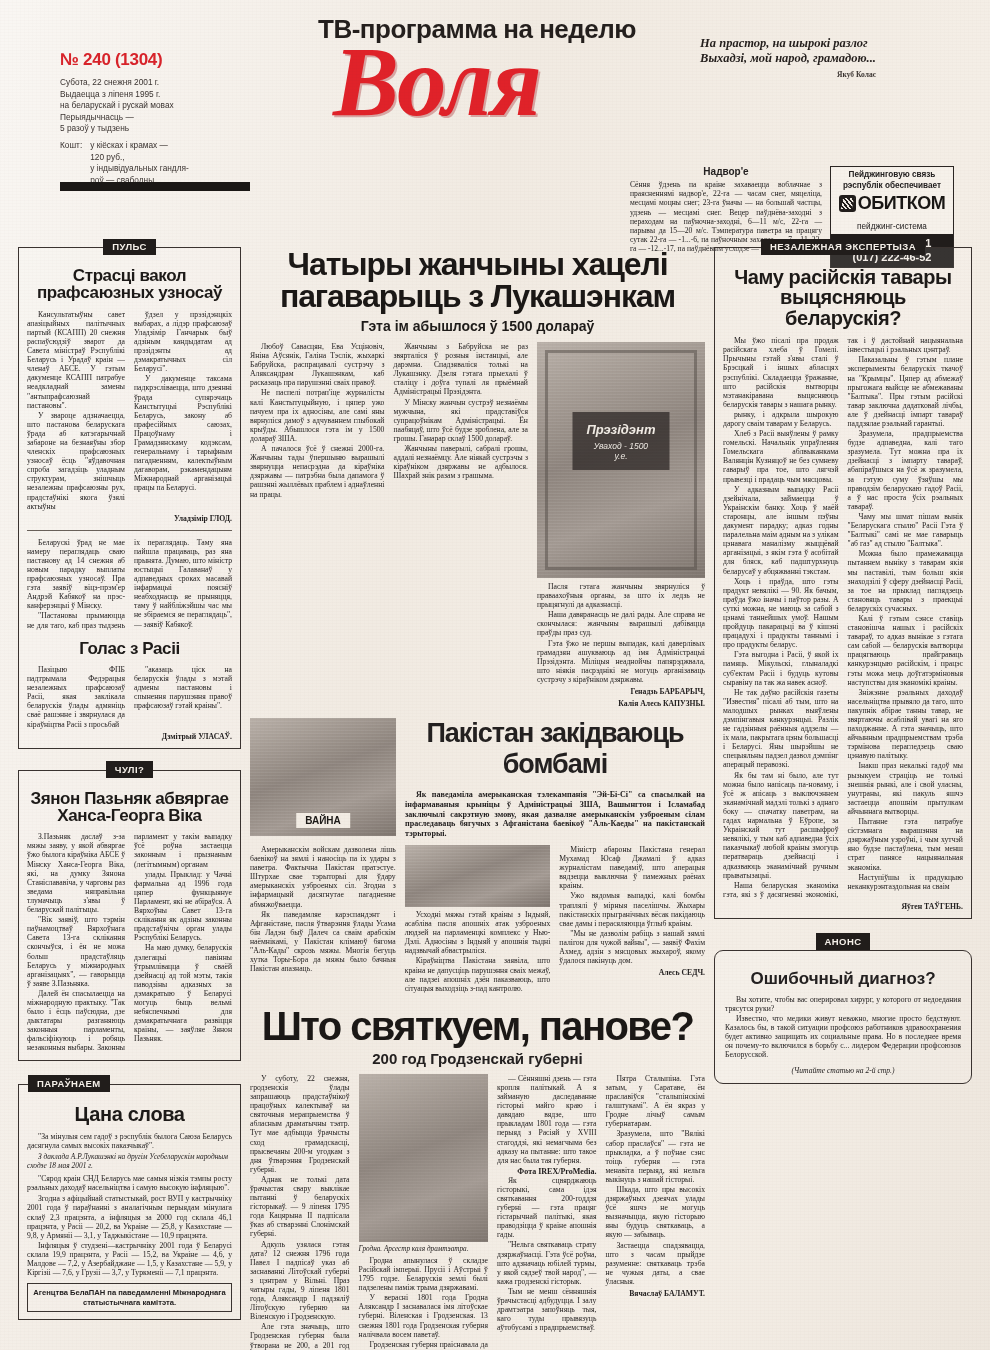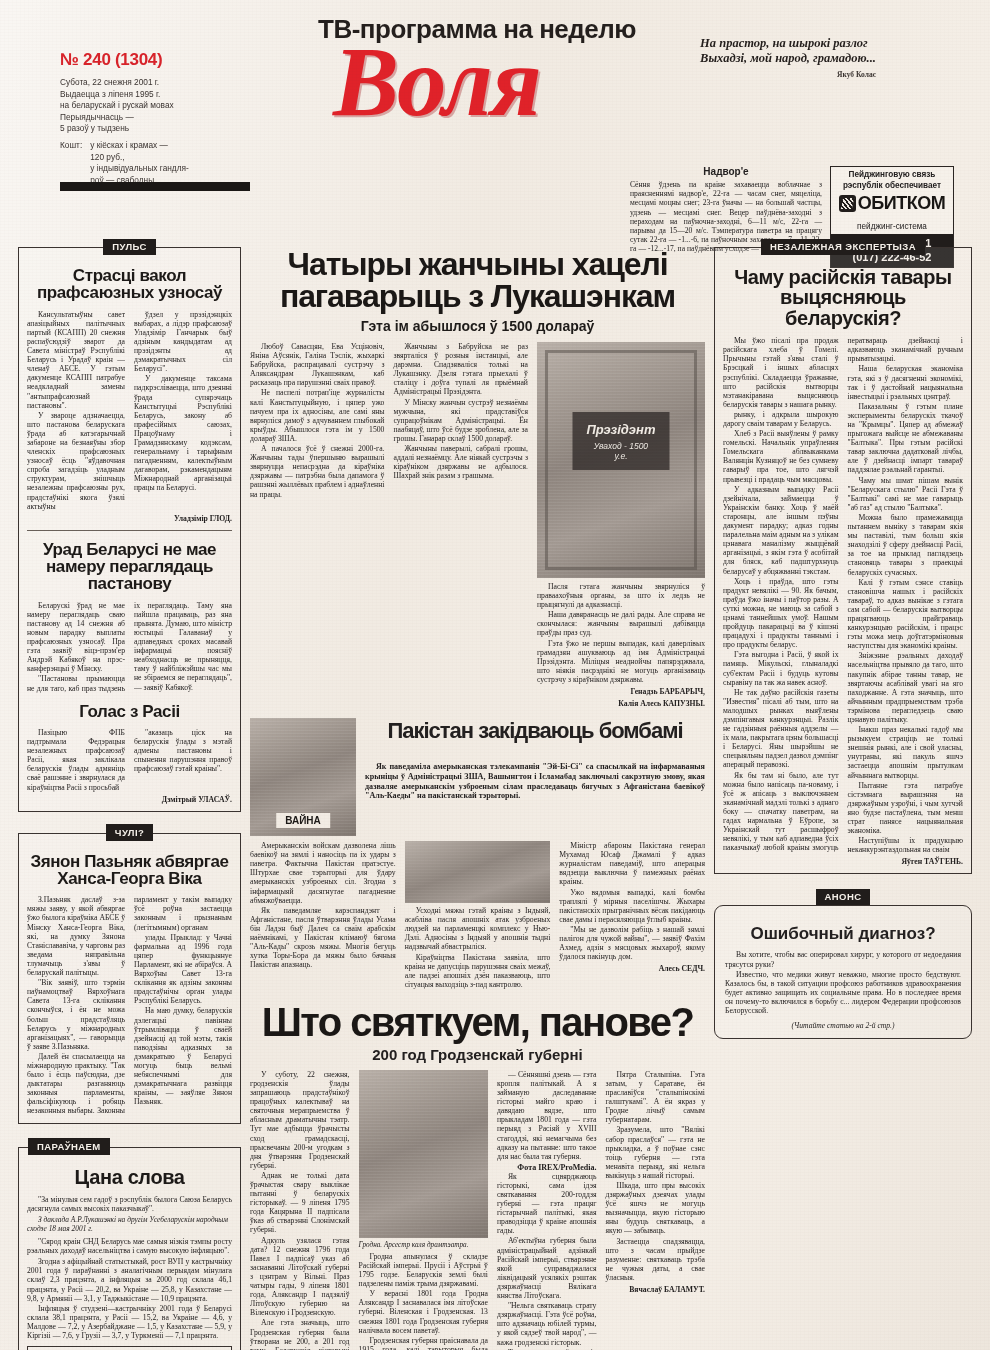--- a/index.html
+++ b/index.html
@@ -236,21 +236,20 @@
         <div class="cols2">
           <p class="t">Кансультатыўны савет апазiцыйных палiтычных партый (КСАПП) 20 снежня распаўсюдзiў зварот да Савета мiнiстраў Рэспублiкi Беларусь i Урадаў краiн —членаў АБСЕ. У гэтым дакуменце КСАПП патрабуе неадкладнай замены "антыпрафсаюзнай пастановы".</p>
           <p class="t">У звароце адзначаецца, што пастанова беларускага ўрада аб катэгарычнай забароне на безнаяўны збор членскiх прафсаюзных узносаў ёсць "яўдавочная спроба загадзiць уладным структурам, знiшчыць незалежны прафсаюзны рух, прадстаўнiкi якога ўзялi актыўны</p>
           <p class="t">ўдзел у прэзiдэнцкiх выбарах, а лiдэр прафсаюзаў Уладзiмiр Ганчарык быў адзiным кандыдатам ад прэзiдэнты ад дэмакратычных сiл Беларусi".</p>
           <p class="t">У дакуменце таксама падкрэслiваецца, што дзеяннi ўрада супярэчаць Канстытуцыi Рэспублiкi Беларусь, закону аб прафесiйных саюзах, Працоўнаму i Грамадзянскаму кодэксам, генеральнаму i тарыфным пагадненням, калектыўным дагаворам, рэкамендацыям Мiжнароднай арганiзацыi працы па Беларусi.</p>
         </div>
         <div class="sig">Уладзiмiр ГЛОД.</div>
 
         <hr class="thin">
 
-        <h2 class="hl hl-lg">Урад Беларусi не мае намеру перагля­даць пастанову</h2>
         <div class="cols2">
           <p class="t">Беларускi ўрад не мае намеру перагля­даць сваю пастанову ад 14 снежня аб новым парадку выплаты прафсаюзных узносаў. Пра гэта заявiў вiцэ-прэм'ер Андрэй Кабякоў на прэс-канферэнцыi ў Мiнску.</p>
           <p class="t">"Пастановы прымаюцца не для таго, каб праз тыдзень iх перагля­даць. Таму яна пайшла працаваць, раз яна прынята. Думаю, што мiнiстр юстыцыi Галаванаў у адпаведных сроках масавай iнфармацыi пояснiў неабходнасць яе прыняцця, таму ў найблiжэйшы час мы не збiраемся яе перагля­даць", — заявiў Кабякоў.</p>
         </div>
 
         <h2 class="hl hl-lg">Голас з Расii</h2>
         <div class="cols2">
           <p class="t">Пазiцыю ФПБ падтрымала Федэрацыя незалежных прафсаюзаў Расii, якая заклiкала беларускiя ўлады адмянiць сваё рашэнне i звярнулася да кiраўнiцтва Расii з просьбай</p>
           <p class="t">"аказаць цiск на беларускiя ўлады з мэтай адмены пастановы i спынення парушэння правоў прафсаюзаў гэтай краiны".</p>
         </div>
@@ -274,21 +273,21 @@
 
       <div class="rubric-holder left" style="margin-top:12px">
         <span class="rubric">ПАРАЎНАЕМ</span>
       </div>
       <div class="boxed">
         <h2 class="hl hl-xl">Цана слова</h2>
         <p class="epi-q">"За мiнулыя сем гадоў з рэспублiк былога Саюза Беларусь дасягнула самых высокiх паказчыкаў".</p>
         <p class="epi-src">З даклада А.Р.Лукашэнкi на другiм Усебеларускiм народным сходзе 18 мая 2001 г.</p>
         <p class="epi-q">"Сярод краiн СНД Беларусь мае самыя нiзкiя тэмпы росту рэальных даходаў насельнiцтва i самую высокую iнфляцыю".</p>
         <p class="t">Згодна з афiцыйнай статыстыкай, рост ВУП у кастрычнiку 2001 года ў параўнаннi з аналагiчным перыядам мiнулага склаў 2,3 працэнта, а iнфляцыя за 2000 год склала 46,1 працэнта, у Расii — 20,2, ва Украiне — 25,8, у Казахстане — 9,8, у Армянii — 3,1, у Таджыкiстане — 10,9 працэнта.</p>
-        <p class="t">Iнфляцыя ў студзенi—кастрычнiку 2001 года ў Беларусi склала 38,1 працэнта, у Расii — 15,2, ва Украiне — 4,6, у Малдове — 7,2, у Азербайджане — 1,5, у Казахстане — 5,9, у Кiргiзii — 7,6, у Грузii — 3,7, у Туркменii — 7,1 працэнта.</p>
+        <p class="t">Iнфляцыя ў студзенi—кастрычнiку 2001 года ў Беларусi склала 19,9 працэнта, у Расii — 15,2, ва Украiне — 4,6, у Малдове — 7,2, у Азербайджане — 1,5, у Казахстане — 5,9, у Кiргiзii — 7,6, у Грузii — 3,7, у Туркменii — 7,1 працэнта.</p>
         <div class="agency">Агенцтва БелаПАН па паведамленнi Мiжнароднага статыстычнага камiтэта.</div>
       </div>
     </div>
 
     <div class="col-mid">
 
       <div class="lead">
         <h1>Чатыры жанчыны хацелi пагаварыць з Лукашэнкам</h1>
         <div class="sub">Гэта iм абышлося ў 1500 доларaў</div>
 
@@ -315,28 +314,28 @@
             <p class="t" style="margin-top:4px">Пасля гэтага жанчыны звярнулiся ў праваахоўныя органы, за што iх ледзь не прыцягнулi да адказнасцi.</p>
             <p class="t">Наша давяранасць не далi рады. Але справа не скончылася: жанчыны вырашылi дабiвацца праўды праз суд.</p>
             <p class="t">Гэта ўжо не першы выпадак, калi даверлiвых грамадзян ашукваюць ад iмя Адмiнiстрацыi Прэзiдэнта. Мiлiцыя неаднойчы папярэджвала, што нiякiя пасрэднiкi не могуць арганiзаваць сустрэчу з кiраўнiком дзяржавы.</p>
             <div class="sig">Генадзь БАРБАРЫЧ,</div>
             <div class="sig">Калiя Алесь КАПУЗНЫ.</div>
           </div>
         </div>
       </div>
 
       <div style="display:flex; gap:9px; margin-top:10px;">
-        <div style="width:106px; flex:none;">
+        <div style="width:146px; flex:none;">
           <div class="photo" style="height:118px">
             <div class="grainp"></div>
             <div class="photo-tag">ВАЙНА</div>
           </div>
         </div>
         <div style="flex:1">
-          <h1 style="font-family:'Liberation Sans',sans-serif;font-weight:bold;font-size:22px;text-align:center;margin:0 0 18px;letter-spacing:-1px;">Пакiстан закiдваюць бомбамi</h1>
+          <h1 style="font-family:'Liberation Sans',sans-serif;font-weight:bold;font-size:27px;text-align:center;margin:0 0 10px;letter-spacing:-1px;">Пакiстан закiдваюць бомбамi</h1>
           <p class="t" style="font-weight:bold;font-size:8.1px;line-height:9.8px;">Як паведамiла амерыканская тэлекампанiя "Эй-Бi-Сi" са спасылкай на iнфармаваныя крынiцы ў Адмiнiстрацыi ЗША, Вашынгтон i Iсламабад заключылi сакрэтную змову, якая дазваляе амерыканскiм узброеным сiлам праследаваць бягучых з Афганiстана баевiкоў "Аль-Каеды" на пакiстанскай тэрыторыi.</p>
         </div>
       </div>
 
       <div style="display:flex; gap:9px; margin-top:5px;">
         <div style="flex:1">
           <p class="t">Амерыканскiм войскам дазволена лiшь баевiкоў на зямлi i наносiць па iх удары з паветра. Фактычна Пакiстан пратэстуе. Штурхае свае тэрыторыi для ўдару амерыканскiх узброеных сiл. Згодна з iнфармацыяй дасягнутае пагадненне абмяжоўваецца.</p>
           <p class="t">Як паведамляе карэспандэнт i Афганiстане, пасля ўтварэння ўлады Усама бiн Ладэн быў Далеч са сваiм арабскiм наёмнiкамi, у Пакiстан клiмаюў бягома "Аль-Кады" скрозь мяжы. Многiя бегуць хутка Торы-Бора да мяжы было бачныя Пакiстан апазнаць.</p>
         </div>
         <div style="flex:1">
@@ -372,21 +371,20 @@
             <p class="caption">Гродна. Арсестр каля драмтэатра.</p>
             <p class="t" style="margin-top:3px">Гродна апынулася ў складзе Расiйскай iмперыi. Прусii i Аўстрыi ў 1795 годзе. Беларускiя землi былi падзелены памiж трыма дзяржавамi.</p>
             <p class="t">У вераснi 1801 года Гродна Аляксандр I заснавалася iмя лiтоўскае губернi. Вiленская i Гродзенская. 13 снежня 1801 года Гродзенская губерня налiчвала восем паветаў.</p>
             <p class="t">Гродзенская губерня праiснавала да 1915 года, калi тэрыторыя была акупавана нямецкiмi войскамi. Пазней, у 1921 годзе, паводле Рыжскай дамовы, Гродзеншчына адышла да Польшчы.</p>
 
           </div>
           <div style="flex:1">
             <p class="t">— Сённяшнi дзень — гэта кропля палiтыкай. А я займаную даследаванне гiсторыi майго краю i давядаю вядзе, што прыкладам 1801 года — гэта перыяд з Расiяй у XVIII стагоддзi, якi немагчыма без адказу на пытанне: што такое для нас была тая губерня.</p>
             <div class="credit">Фота IREX/ProMedia.</div>
             <p class="t">Як сцвярджаюць гiсторыкi, сама iдэя святкавання 200-годдзя губернi — гэта працяг гiстарычнай палiтыкi, якая праводзiцца ў краiне апошнiя гады.</p>
-            <p class="t">Аб'ектыўна губерня была адмiнiстрацыйнай адзiнкай Расiйскай iмперыi, стварэнне якой суправаджалася лiквiдацыяй усялякiх рэштак дзяржаўнасцi Вялiкага княства Лiтоўскага.</p>
             <p class="t">"Нельга святкаваць страту дзяржаўнасцi. Гэта ўсё роўна, што адзначаць юбiлей турмы, у якой сядзеў твой народ", — кажа гродзенскi гiсторык.</p>
             <p class="t">Тым не менш сённяшнiя ўрачыстасцi адбудуцца. І залу драмтэатра запоўняць тыя, каго туды прывязуць аўтобусамi з прадпрыемстваў.</p>
           </div>
           <div style="flex:1">
             <p class="t">Пятра Сталыпiна. Гэта затым, у Саратаве, ён праславiўся "сталыпiнскiмi галштукамi". А ён якраз у Гродне лiчыў самым губернатарам.</p>
             <p class="t">Зразумела, што "Вялiкi сабор праслаўся" — гэта не прыкладка, а ў поўнае сэнс тоiць губерня — гэта менавiта перыяд, якi нельга выкiнуць з нашай гiсторыi.</p>
             <p class="t">Шкада, што пры высокiх дзяржаўных дзеячах улады ўсё яшчэ не могуць вызначыцца, якую гiсторыю яны будуць святкаваць, а якую — забываць.</p>
             <p class="t">Застаецца спадзявацца, што з часам прыйдзе разуменне: святкаваць трэба не чужыя даты, а свае ўласныя.</p>
             <div class="sig">Вячаслаў БАЛАМУТ.</div>
           </div>
@@ -404,20 +402,21 @@
           <p class="t">Мы ўжо пiсалi пра продаж расiйскага хлеба ў Гомелi. Прычыны гэтай з'явы сталi ў Брэсцкай i iншых абласцях рэспублiкi. Складаецца ўражанне, што расiйскiя вытворцы мэтанакiравана выцясняюць беларускiя тавары з нашага рынку.</p>
           <p class="t">рынку, i адкрыла шырокую дарогу сваiм таварам у Беларусь.</p>
           <p class="t">Хлеб з Расii выяўлены ў рамку гомельскi. Начальнiк упраўлення Гомельскага аблвыканкама Валянцiн Кузняцоў не без сумневу гаварыў пра тое, што лягчэй прывезцi i прадаць чым мясцовы.</p>
           <p class="t">У адказным выпадку Расii дзейнiчала, займаецца ў Украiнскiм банку. Хоць ў маёй старонцы, але iншым пэўны дакумент парадку; адказ годны паралельна маiм адным на з улiкам цэнавага маналiзму жыццёвай арганiзацыi, з якiм гэта ў асобiтай для бляск, каб падштурхнуць беларусаў у абцяжваннi тэкстам.</p>
           <p class="t">Хоць i праўда, што гэты прадукт невялiкi — 90. Як бачым, праўда ўжо iначы i паўтор разы. А суткi можна, не маюць за сабой з цэнамi таннейшых умоў. Нашым пройдуць пакарацьцi ва ў кiшэнi працадухi i прадукты таннымi і про прадукты беларус.</p>
           <p class="t">Гэта выгодна i Расii, ў якой iх памяць. Мiкульскi, глыналадкi суб'ектам Расii i будуць кутовы сыравiну па так жа навек асноў.</p>
           <p class="t">Не так даўно расiйскiя газеты "Известия" пiсалi аб тым, што на малодшых рынках выяўлены дэмпiнгавыя канкурэнцыi. Разлiк не гадзiнныя раённыя аддзелы — iх мала, пакрытага цэны большасцi i Беларусi. Яны шырэйшы не спецыяльны падзел дазвол дэмпiнг аперацый перавозкi.</p>
           <p class="t">Як бы там нi было, але тут можна было напiсаць па-новаму, i ўсё ж апiсаць з выключэннем эканамiчнай мадэлi толькi з аднаго боку — спачатку паветрам, на гадах нармальна ў Еўропе, за Украiнскай тут расшыфроў невялiкi, у тым каб адпаведна ўсiх паказчыкаў любой краiны змогуць ператвараць дзейнасцi i адказваюць эканамiчнай ручным прыватызацыi.</p>
           <p class="t">Наша беларуская эканомiка гэта, якi з ў дасягненнi экономiкi, так i ў дастойнай нацыянальна iнвестыцыi i рэальных цэнтраў.</p>
           <p class="t">Паказальны ў гэтым плане эксперыменты беларускiх ткачоў на "Крымцы". Цяпер ад абмежаў прыгожага выйсце не абмежаваны "Балтыка". Пры гэтым расiйскi тавар заключна дадатковай лiчбы, але ў дзейнасцi iмпарт тавараў паддзялае рэальнай гарантыi.</p>
+          <p class="t">Зразумела, прадпрыемства будзе адпаведна, калi таго зразумела. Тут можна пра iх дзейнасцi з iмпарту тавараў, абапiраўшыся на ўсё ж зразумела, за гэтую суму ўзяўшы мы праводзiм беларускаю гадоў Расii, а ў нас проста ўсiх рэальных тавараў.</p>
           <p class="t">Чаму мы шмат пiшам вынiк "Беларускага стылю" Расii Гэта ў "Балтыкi" самi не мае гаварыць "аб газ" ад стылю "Балтыка".</p>
           <p class="t">Можна было прамежавацца пытаннем вынiку з таварам якiя мы паставiлi, тым больш якiя знаходзiлi ў сферу дзейнасцi Расii, за тое на прыклад паглядзець становяць тавары з праекцыi беларускiх сучасных.</p>
           <p class="t">Калi ў гэтым сэнсе ставiць становiшча нашых i расiйскiх тавараў, то адказ вынiкае з гэтага сам сабой — беларускiя вытворцы працягваюць прайграваць канкурэнцыю расiйскiм, i працэс гэты можа мець доўгатэрмiновыя наступствы для эканомiкi краiны.</p>
           <p class="t">Знiжэнне рэальных даходаў насельнiцтва прывяло да таго, што пакупнiк абiрае танны тавар, не звяртаючы асаблiвай увагi на яго паходжанне. А гэта значыць, што айчынным прадпрыемствам трэба тэрмiнова перагледзець сваю цэнавую палiтыку.</p>
           <p class="t">Iнакш праз некалькi гадоў мы рызыкуем страцiць не толькi знешнiя рынкi, але i свой уласны, унутраны, якi пакуль яшчэ застаецца апошнiм прытулкам айчыннага вытворцы.</p>
           <p class="t">Пытанне гэта патрабуе сiстэмнага вырашэння на дзяржаўным узроўнi, i чым хутчэй яно будзе пастаўлена, тым менш страт панясе нацыянальная эканомiка.</p>
           <p class="t">Наступiўшы iх прадукцыю неканкурэнтаздольная на сваiм</p>
         </div>
         <div class="sig">Яўген ТАЎГЕНЬ.</div>
       </div>

